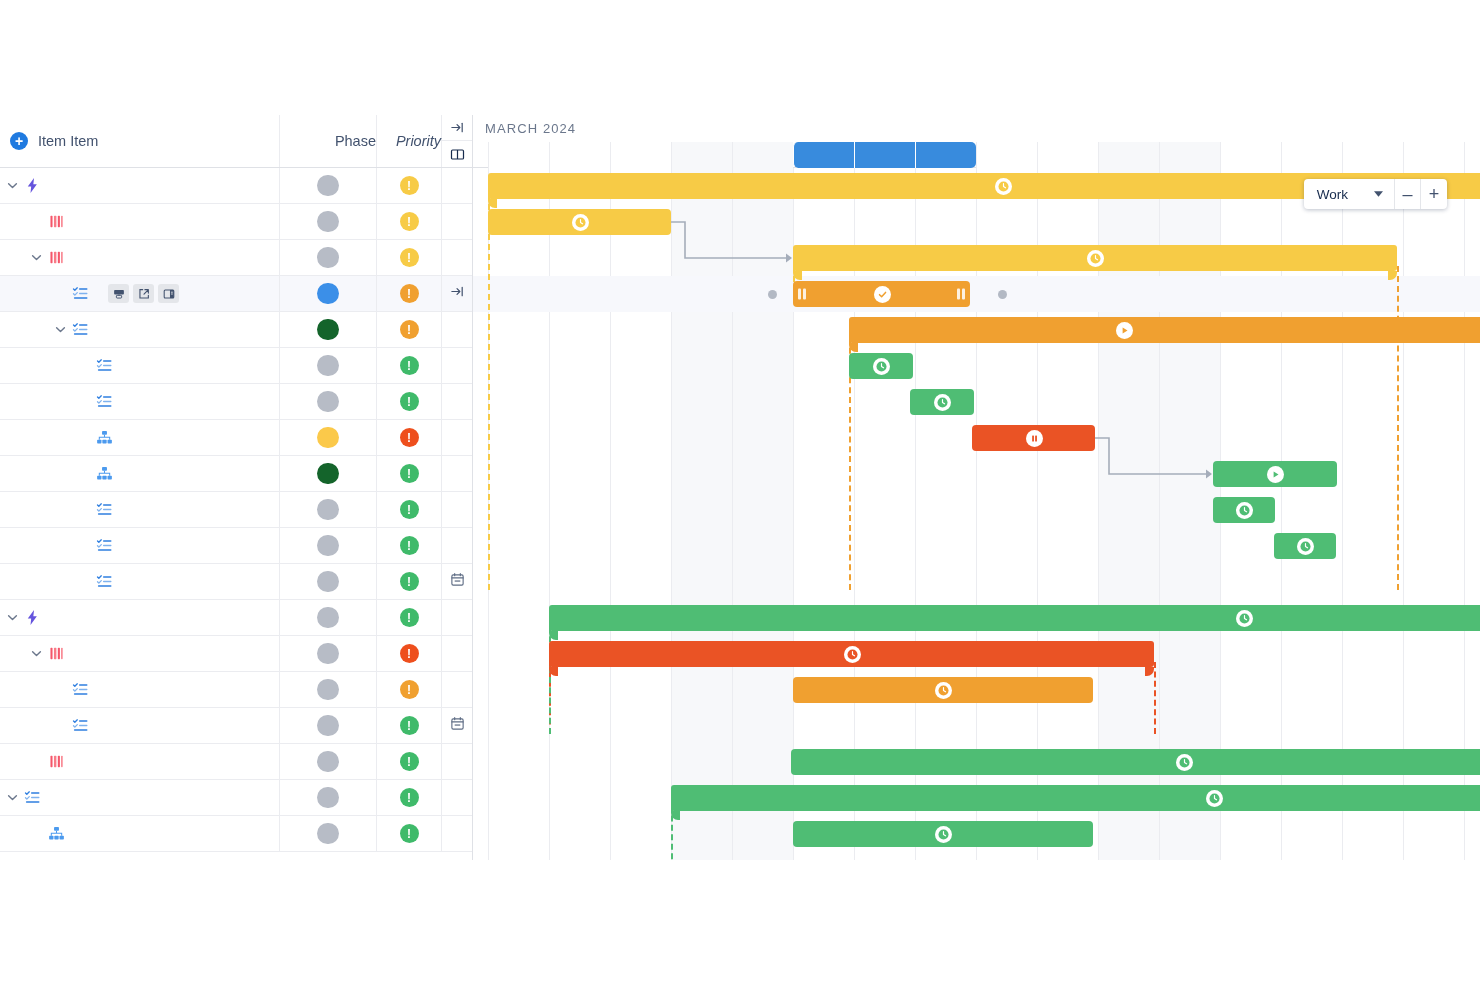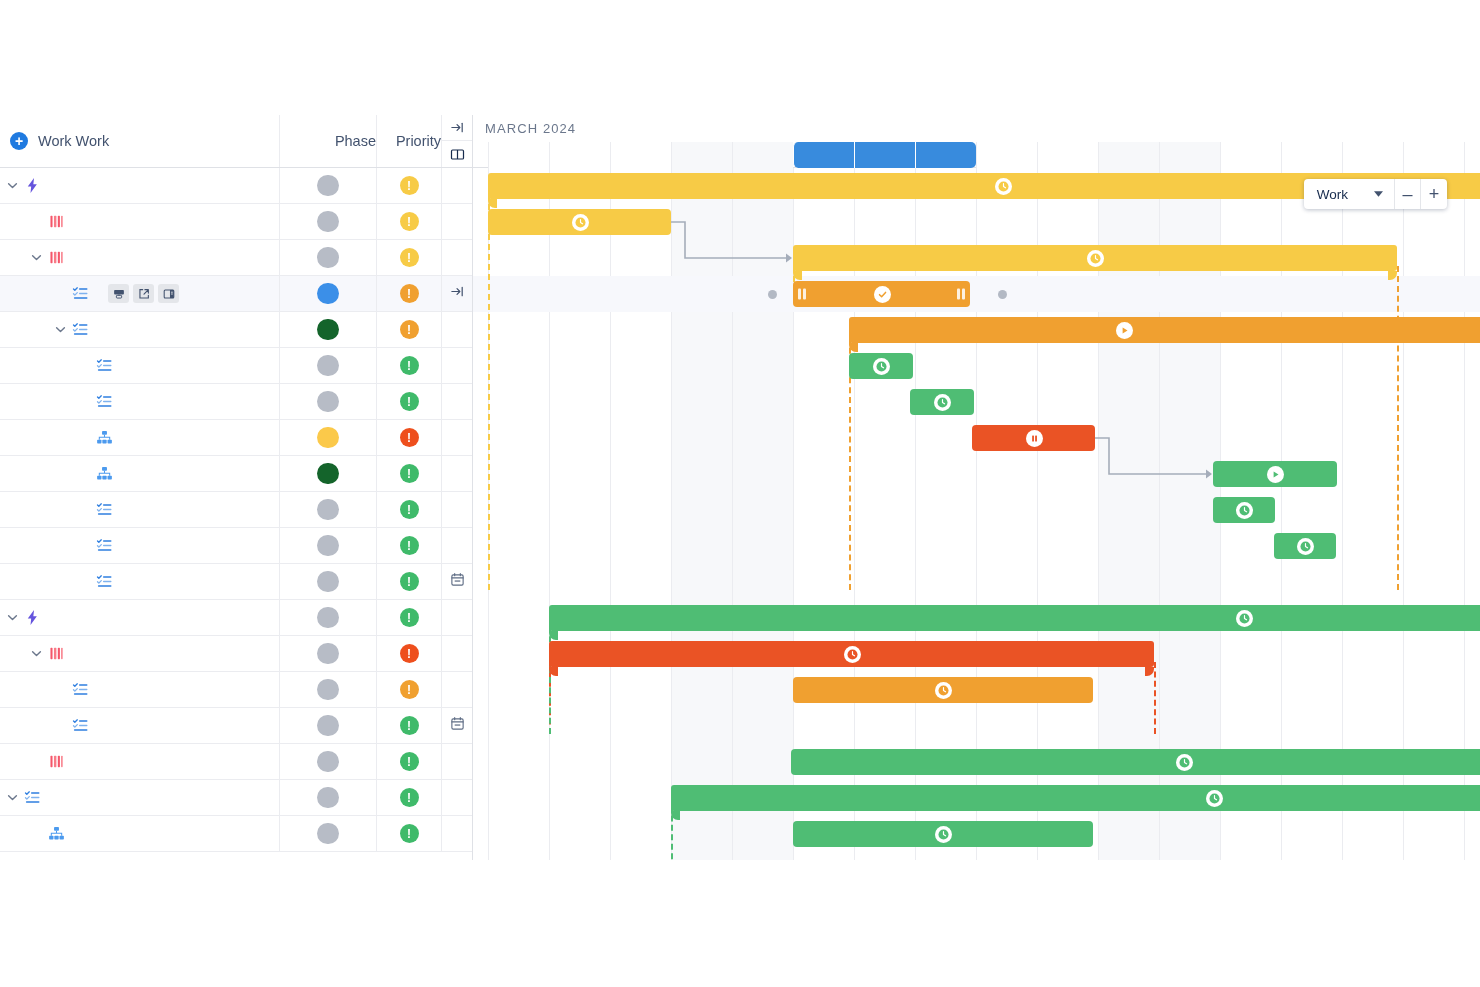--- a/index.html
+++ b/index.html
@@ -29,21 +29,21 @@
     background: #fff;
   }
   .gh-cell {
     display: flex; align-items: center; justify-content: flex-end;
     font-size: 14.5px; color: #42526e; font-weight: 400;
     border-right: 1px solid #ebecf0;
     position: relative;
   }
   .gh-workitem { width: 280px; justify-content: flex-start; padding-left: 10px; gap: 10px; }
   .gh-phase { width: 97px; }
-  .gh-priority { width: 65px; }
+  .gh-priority { width: 65px; font-style: italic; }
   .gh-extra { width: 30px; flex-direction: column; justify-content: flex-start; border-right: none; }
 
   .add-circle {
     width: 18px; height: 18px; border-radius: 50%;
     background: #1f7ae0; color: #fff; flex: 0 0 18px;
     display: flex; align-items: center; justify-content: center;
     font-size: 14px; line-height: 1; font-weight: 600;
   }
   .gh-extra .ic-top {
     height: 26px; width: 100%;
@@ -194,21 +194,21 @@
 </style>
 </head>
 <body>
 
 <div id="app">
 
   <div class="grid-pane">
     <div class="grid-head">
       <div class="gh-cell gh-workitem">
         <span class="add-circle">+</span>
-        <span>Work Work</span>
+        <span>Item Item</span>
       </div>
       <div class="gh-cell gh-phase">
         <span>Phase</span>
       </div>
       <div class="gh-cell gh-priority">
         <span>Priority</span>
       </div>
       <div class="gh-cell gh-extra">
         <div class="ic-top">
           <svg width="15" height="15" viewBox="0 0 16 16" fill="none" stroke="#42526e" stroke-width="1.3" stroke-linecap="round" stroke-linejoin="round">

